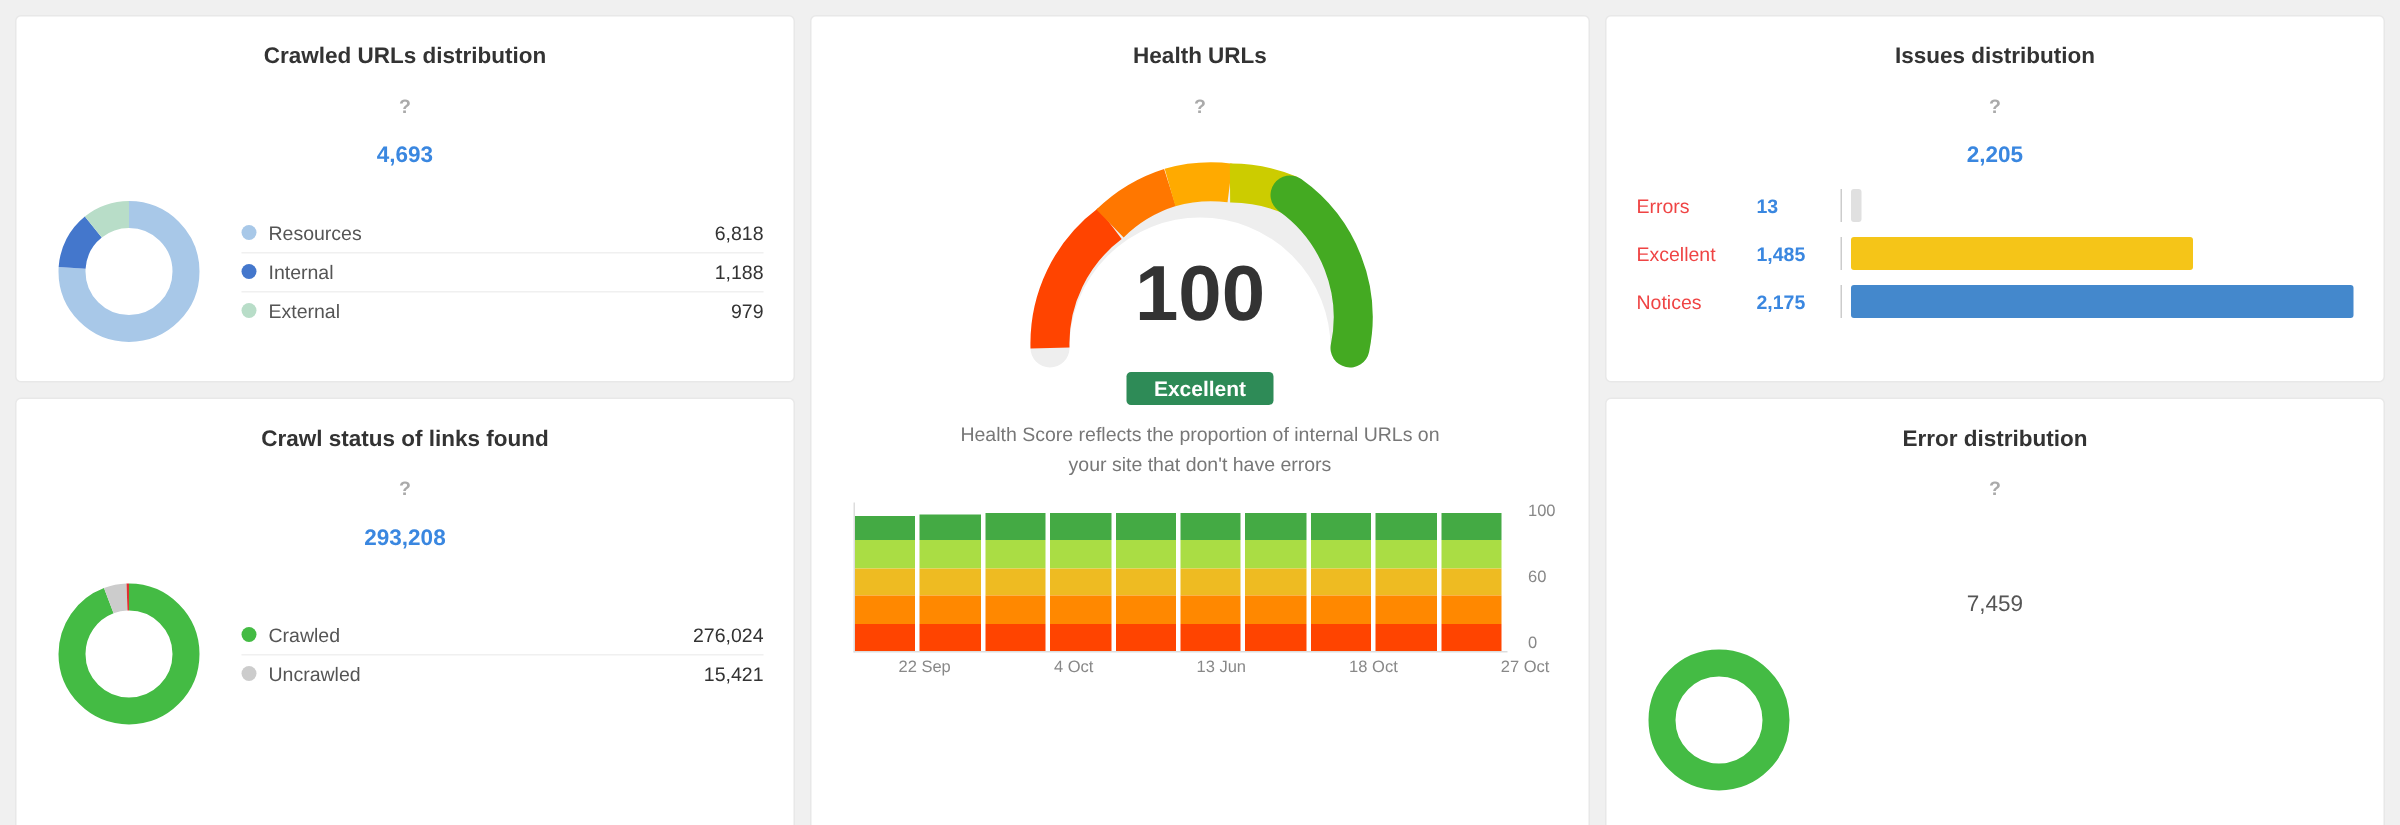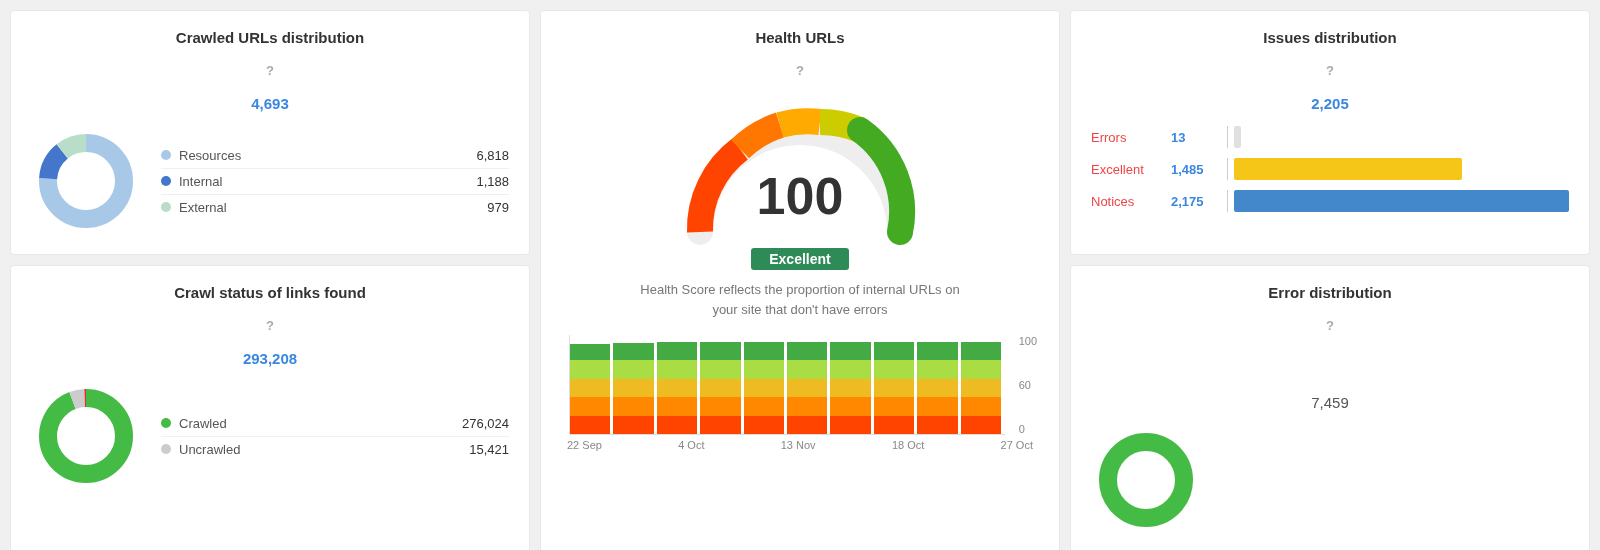--- a/index.html
+++ b/index.html
@@ -150,20 +150,21 @@
       justify-content: flex-end;
       height: 100%;
     }
     .chart-x-labels {
       display: flex;
       justify-content: space-between;
       font-size: 11px;
       color: #888;
       margin-top: 4px;
       padding: 0 2px;
+      margin-left: 32px;
     }
     .chart-y-labels {
       position: absolute;
       right: -32px;
       top: 0;
       height: 100%;
       display: flex;
       flex-direction: column;
       justify-content: space-between;
       font-size: 11px;
@@ -355,21 +356,21 @@
           </div>
         <div class="chart-y-labels">
           <span>100</span>
           <span>60</span>
           <span>0</span>
         </div>
       </div>
       <div class="chart-x-labels">
         <span>22 Sep</span>
         <span>4 Oct</span>
-        <span>13 Nov</span>
+        <span>13 Jun</span>
         <span>18 Oct</span>
         <span>27 Oct</span>
       </div>
     </div>
   </div>
 
   <div class="card">
     <div class="card-title">
       <span>Issues distribution</span>
       <span class="help-icon">?</span>

